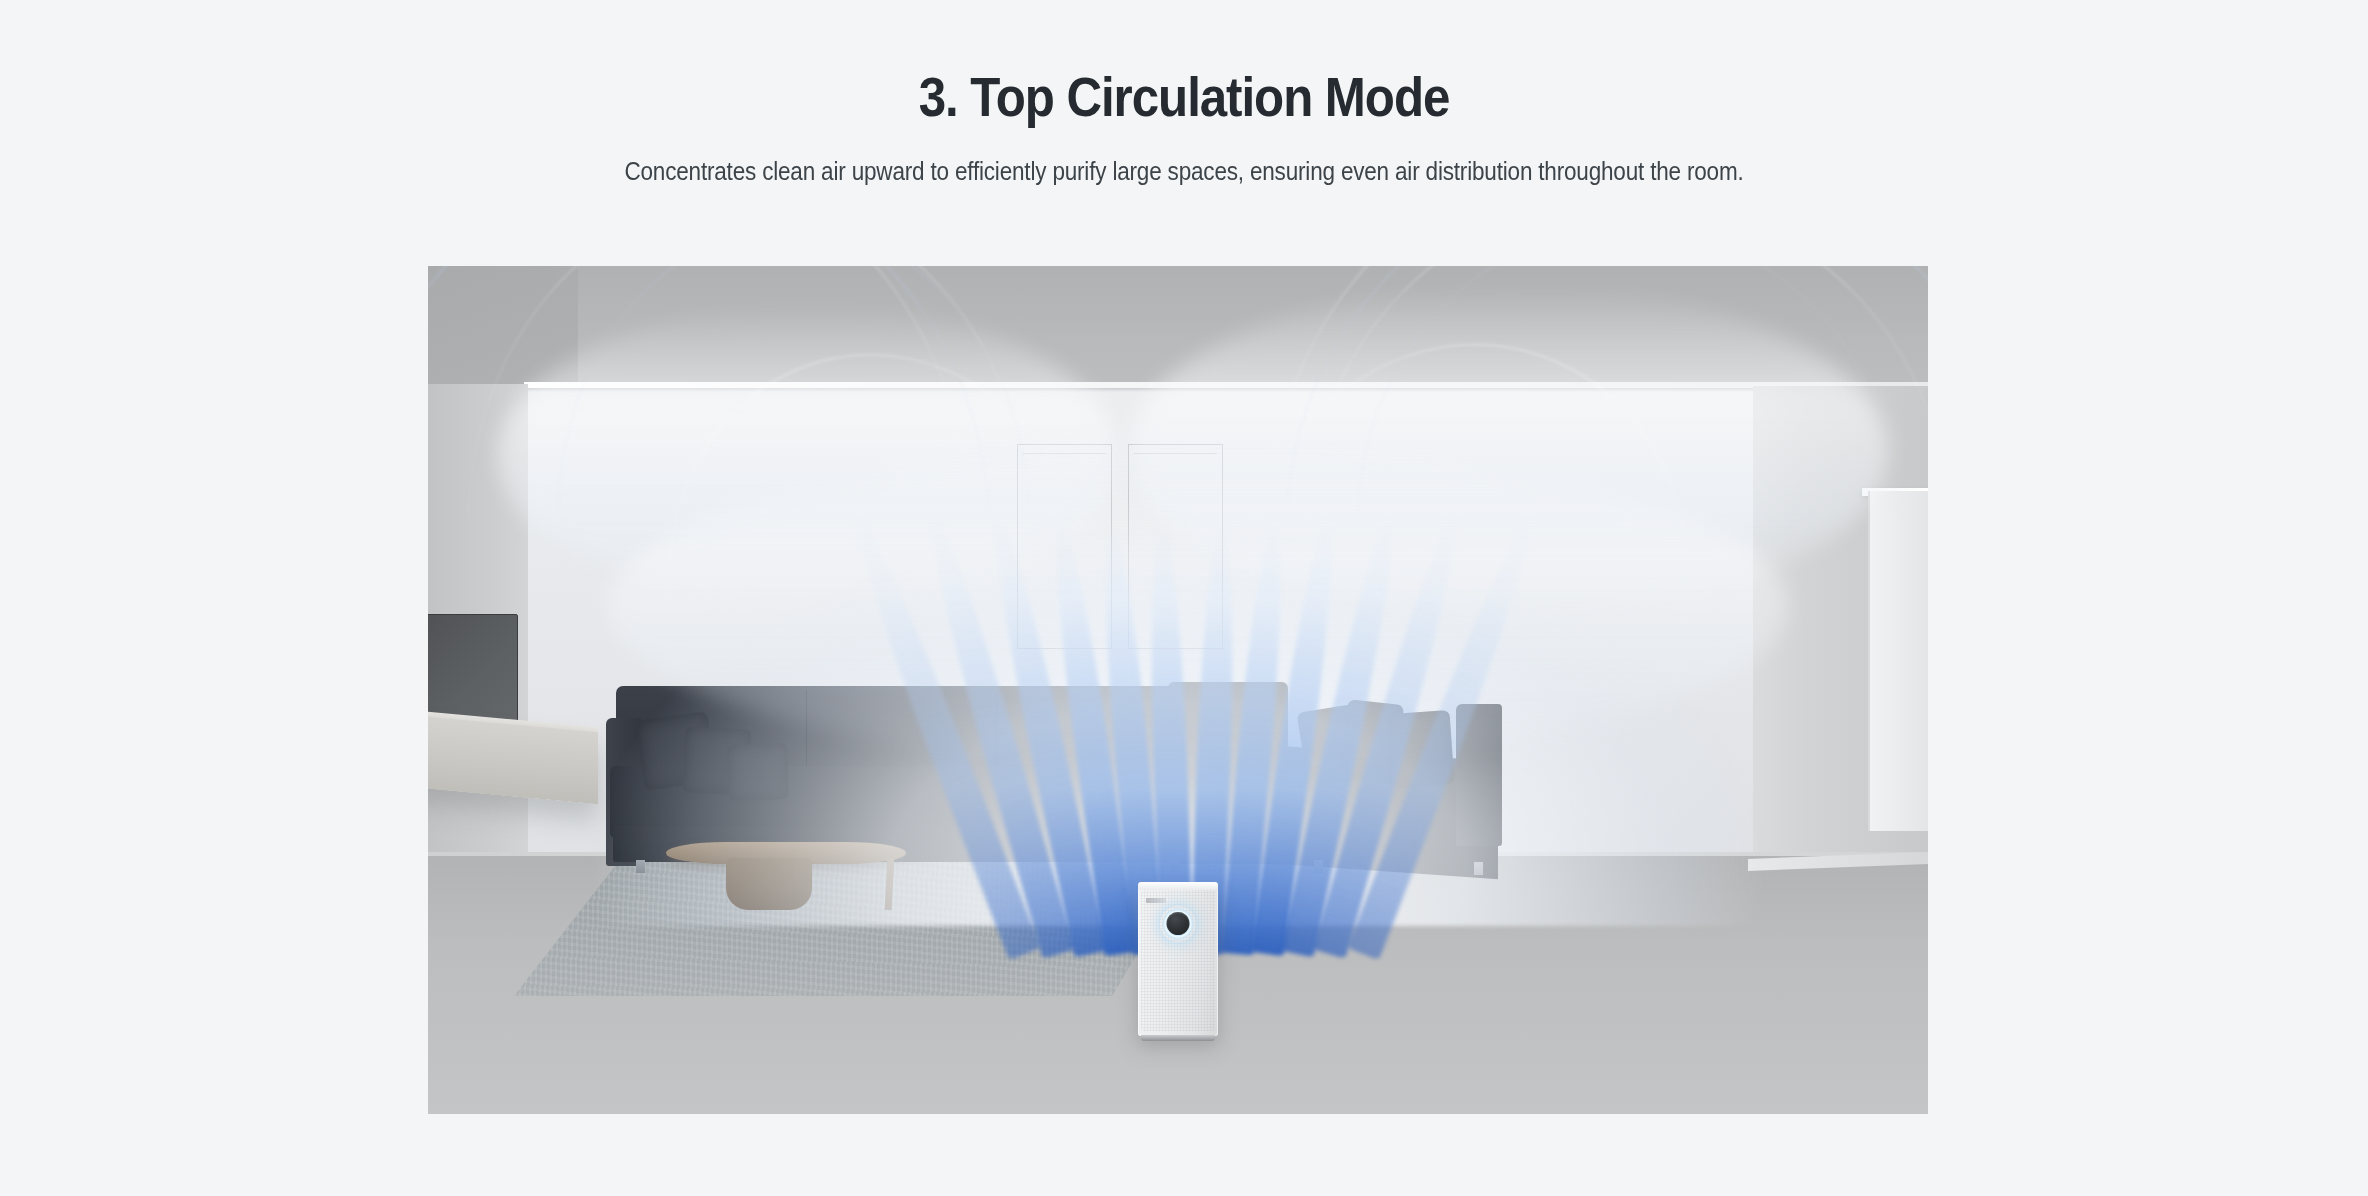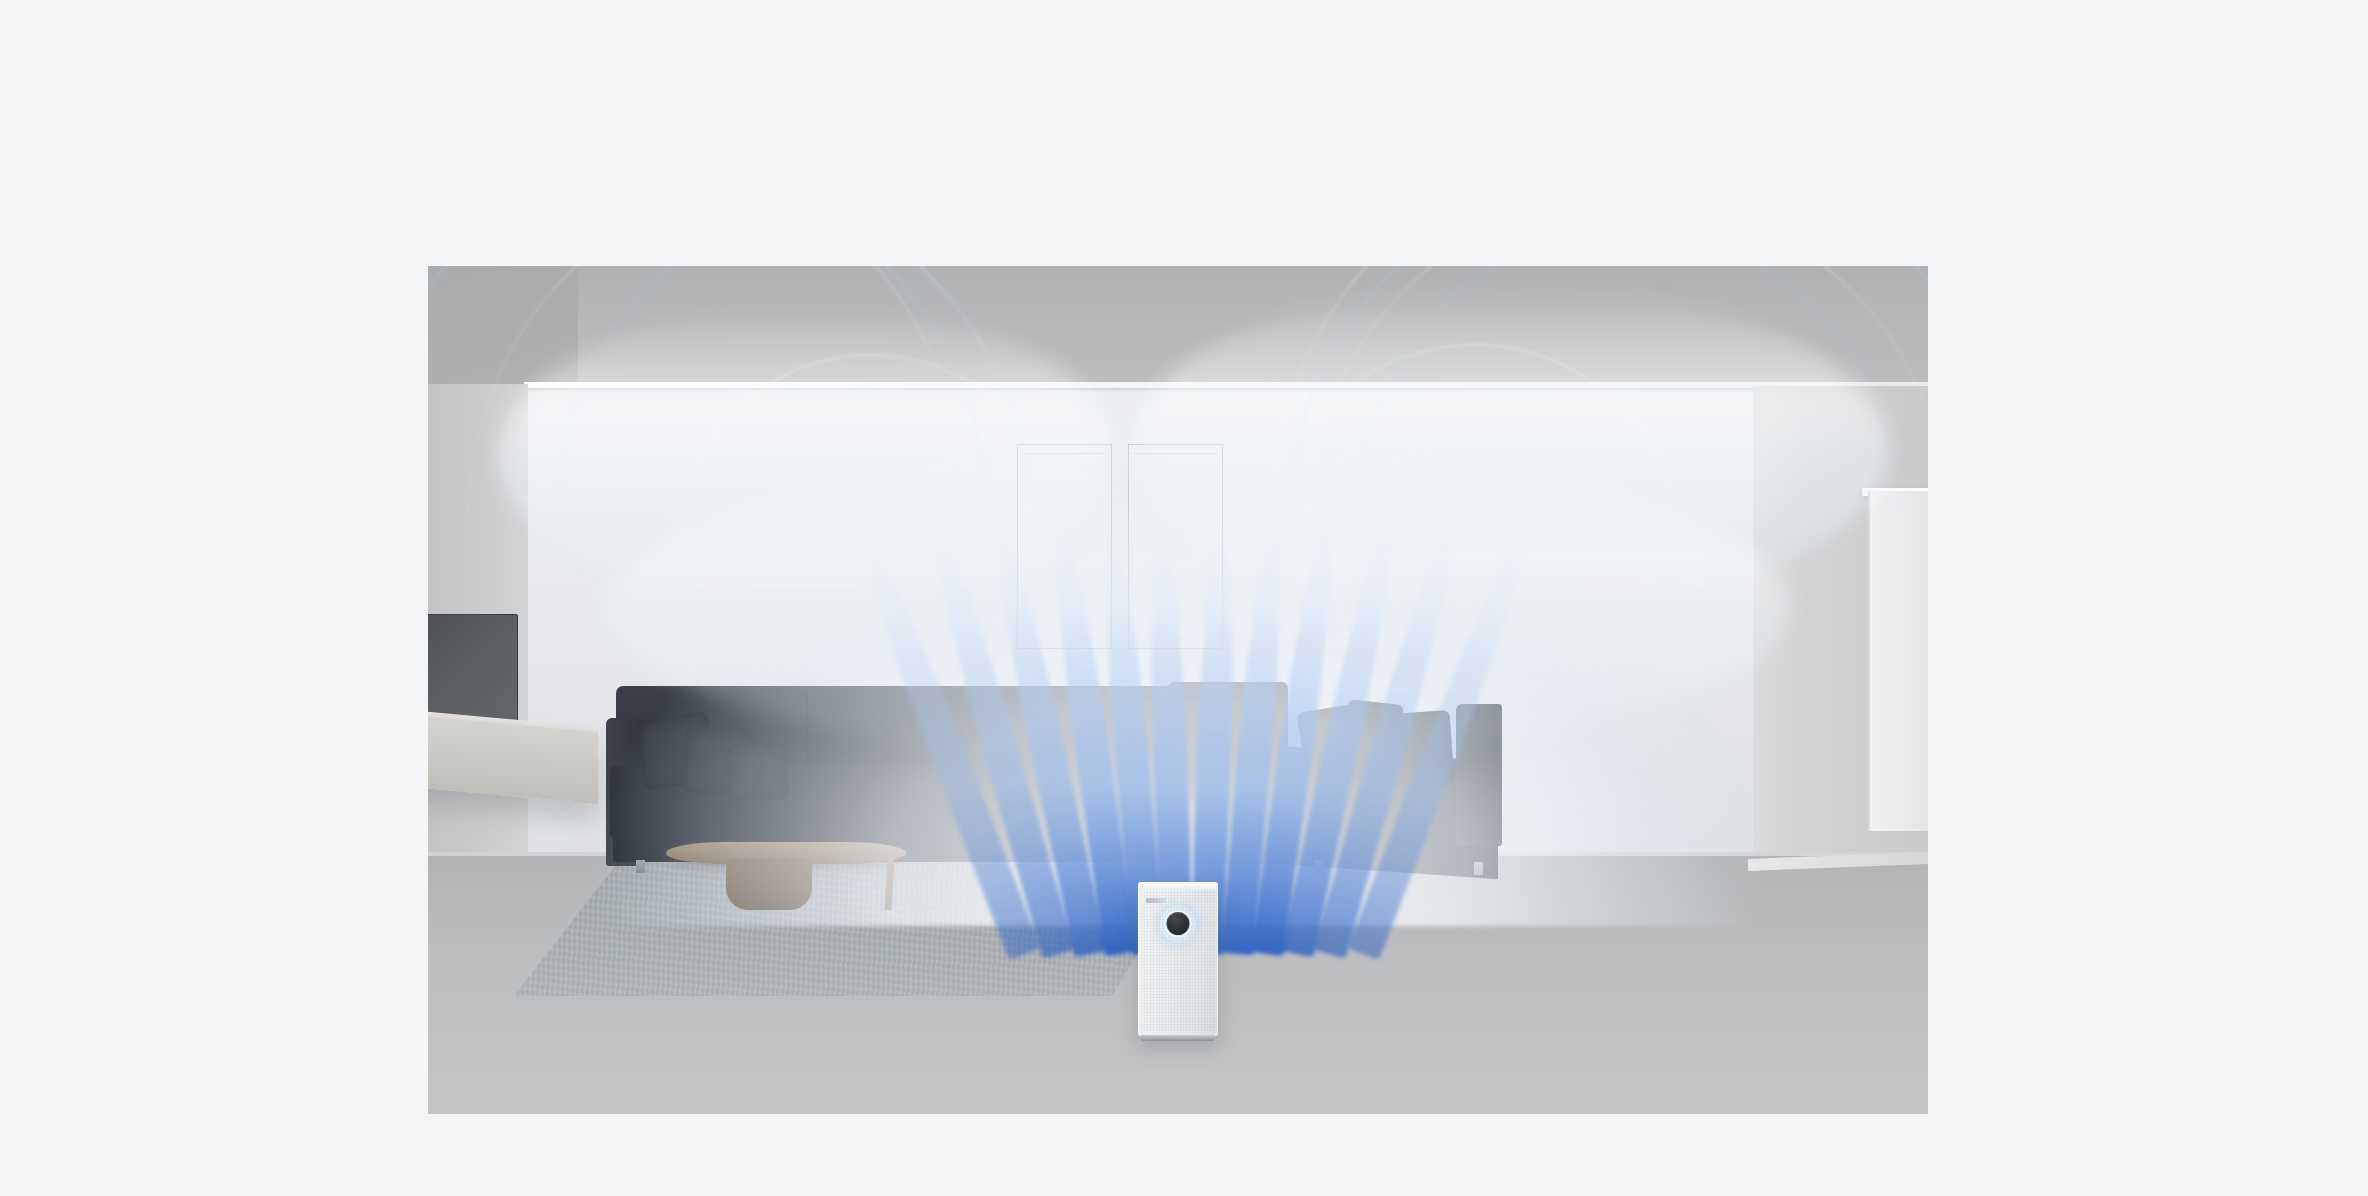--- a/index.html
+++ b/index.html
@@ -323,20 +323,24 @@
     width:20px; height:5px;
     background:linear-gradient(90deg, rgba(140,145,152,.55), rgba(175,180,186,.30));
     border-radius:1px;
   }
 </style>
 </head>
 <body>
 
 <div class="page">
 
+  <div class="heading-block">
+    <h1 class="section-title">3. Top Circulation Mode</h1>
+    <p class="section-subtitle">Concentrates clean air upward to efficiently purify large spaces, ensuring even air distribution throughout the room.</p>
+  </div>
 
   <div class="scene-frame">
     <div class="scene">
 
       <div class="ceiling"></div>
       <div class="ceiling-left"></div>
       <div class="back-wall"></div>
       <div class="soffit-edge"></div>
       <div class="left-pier"></div>
       <div class="right-wall"></div>

